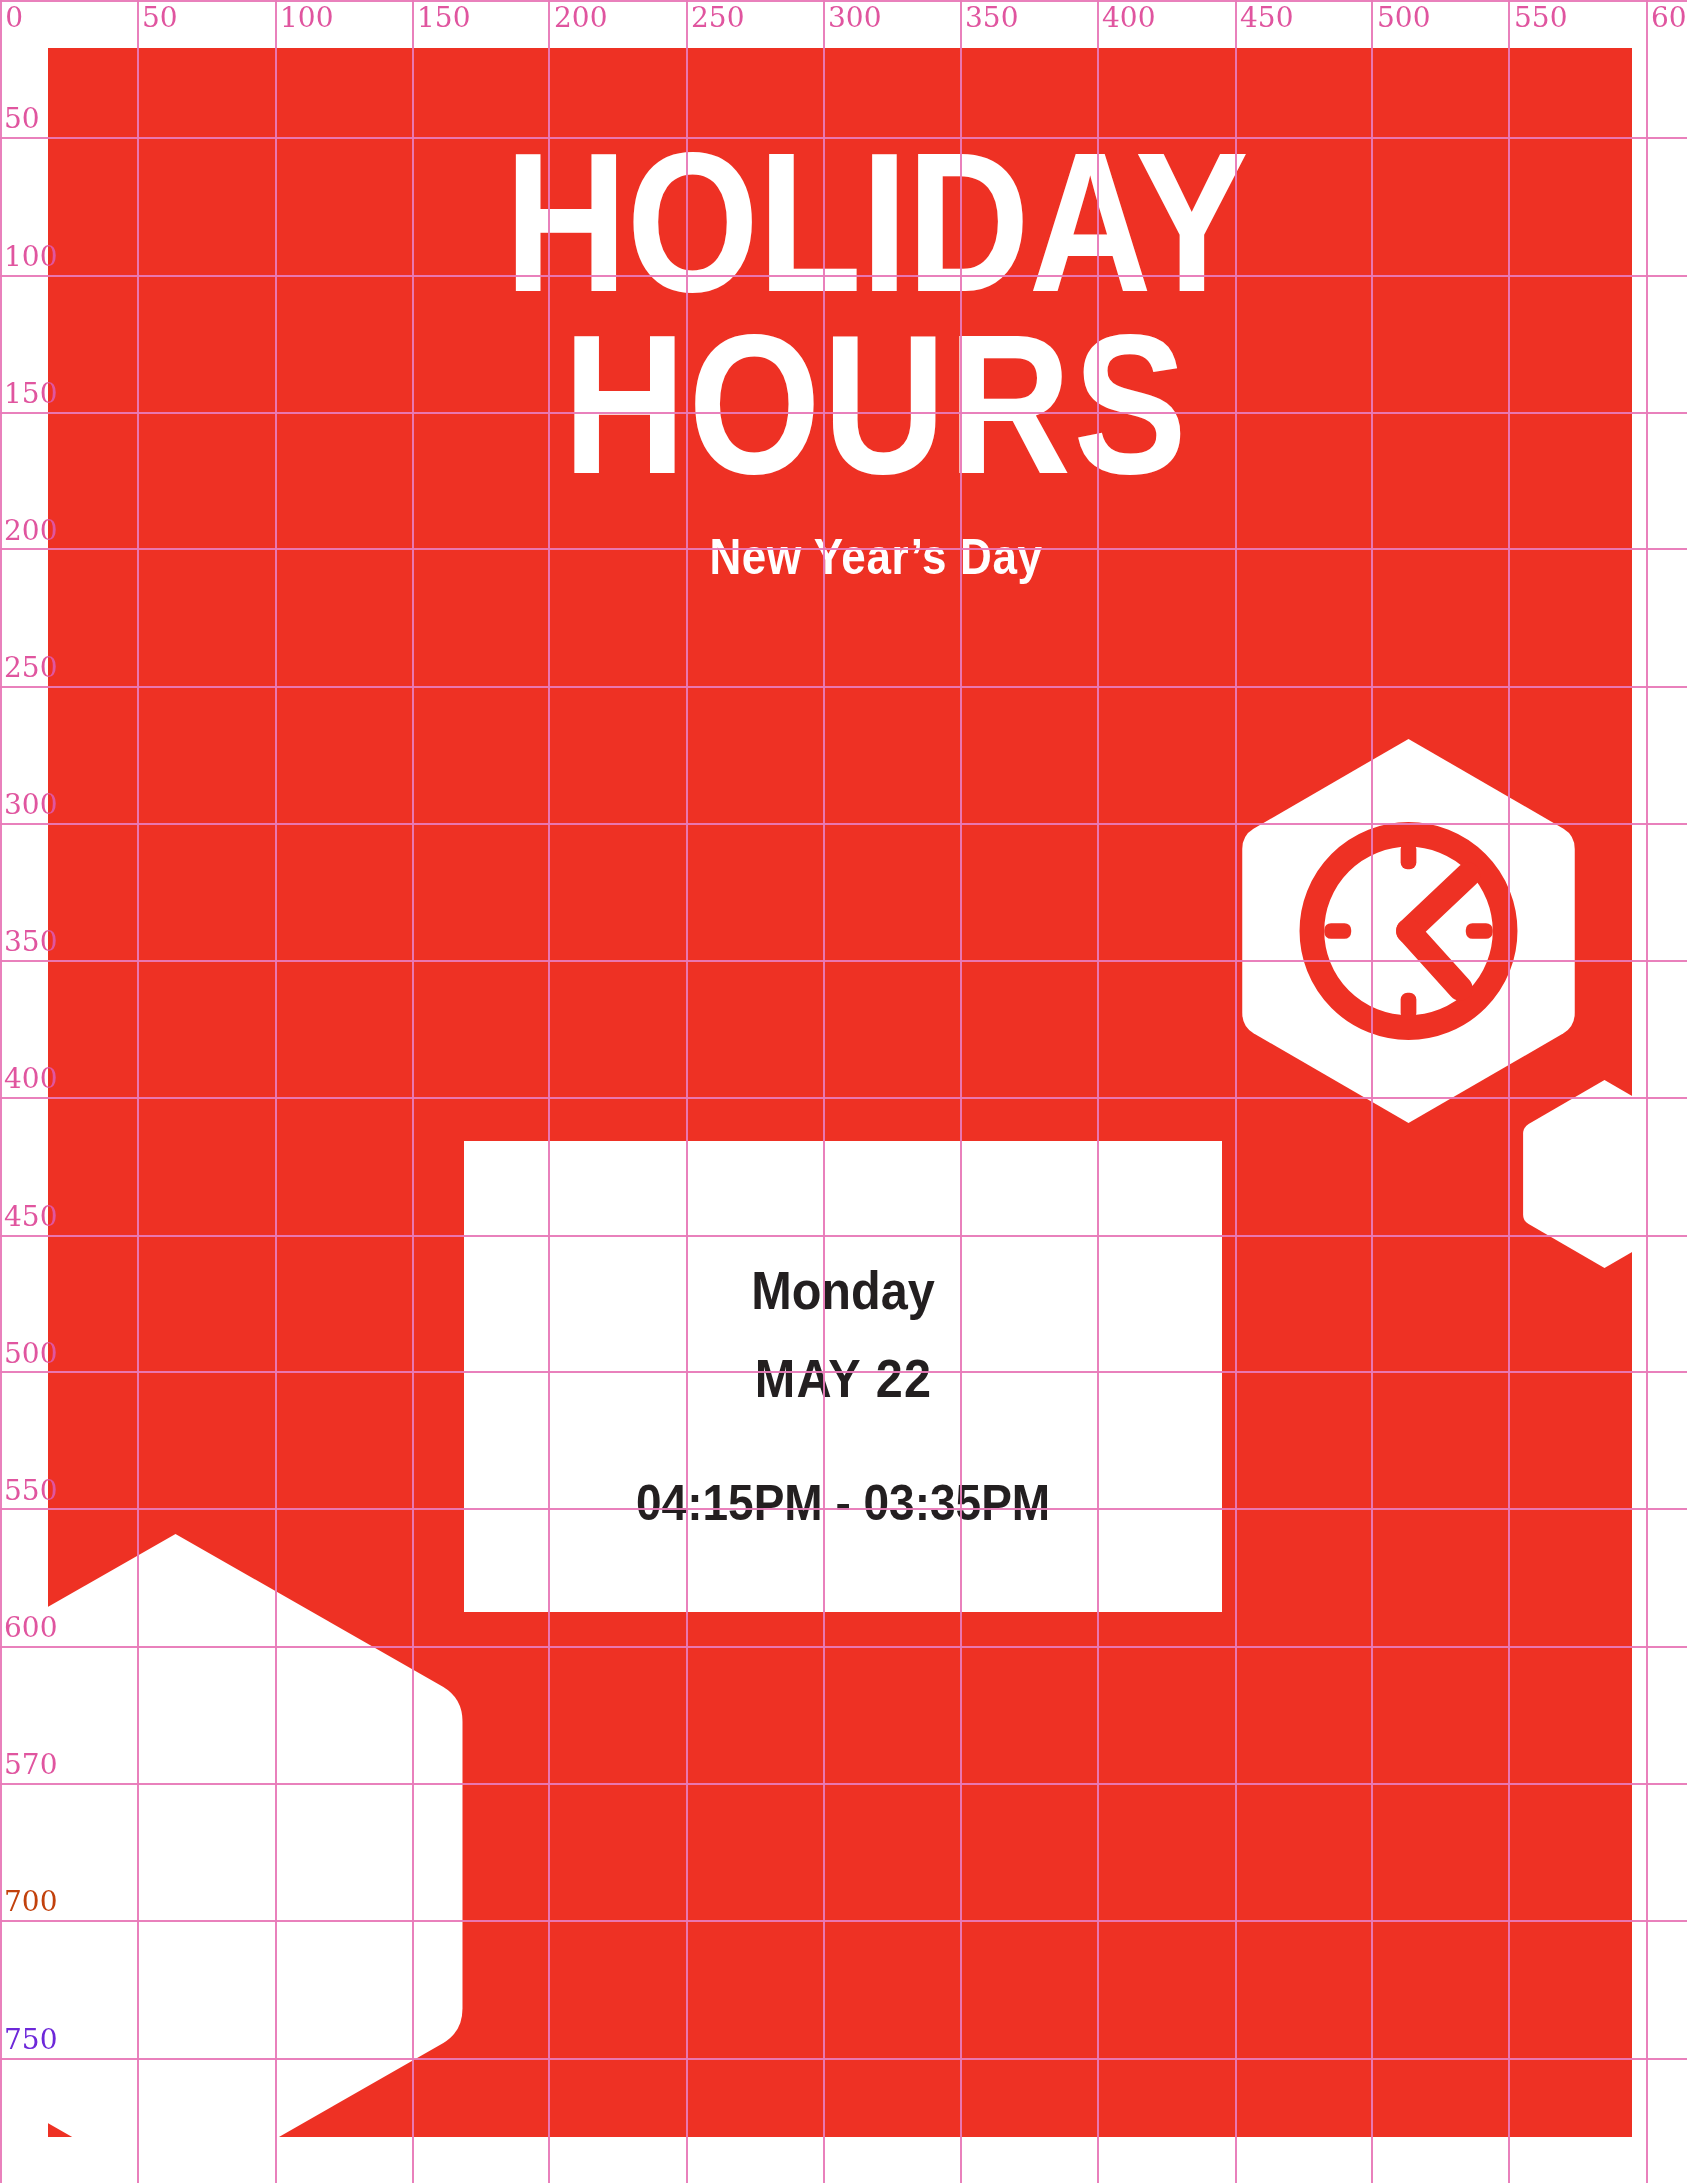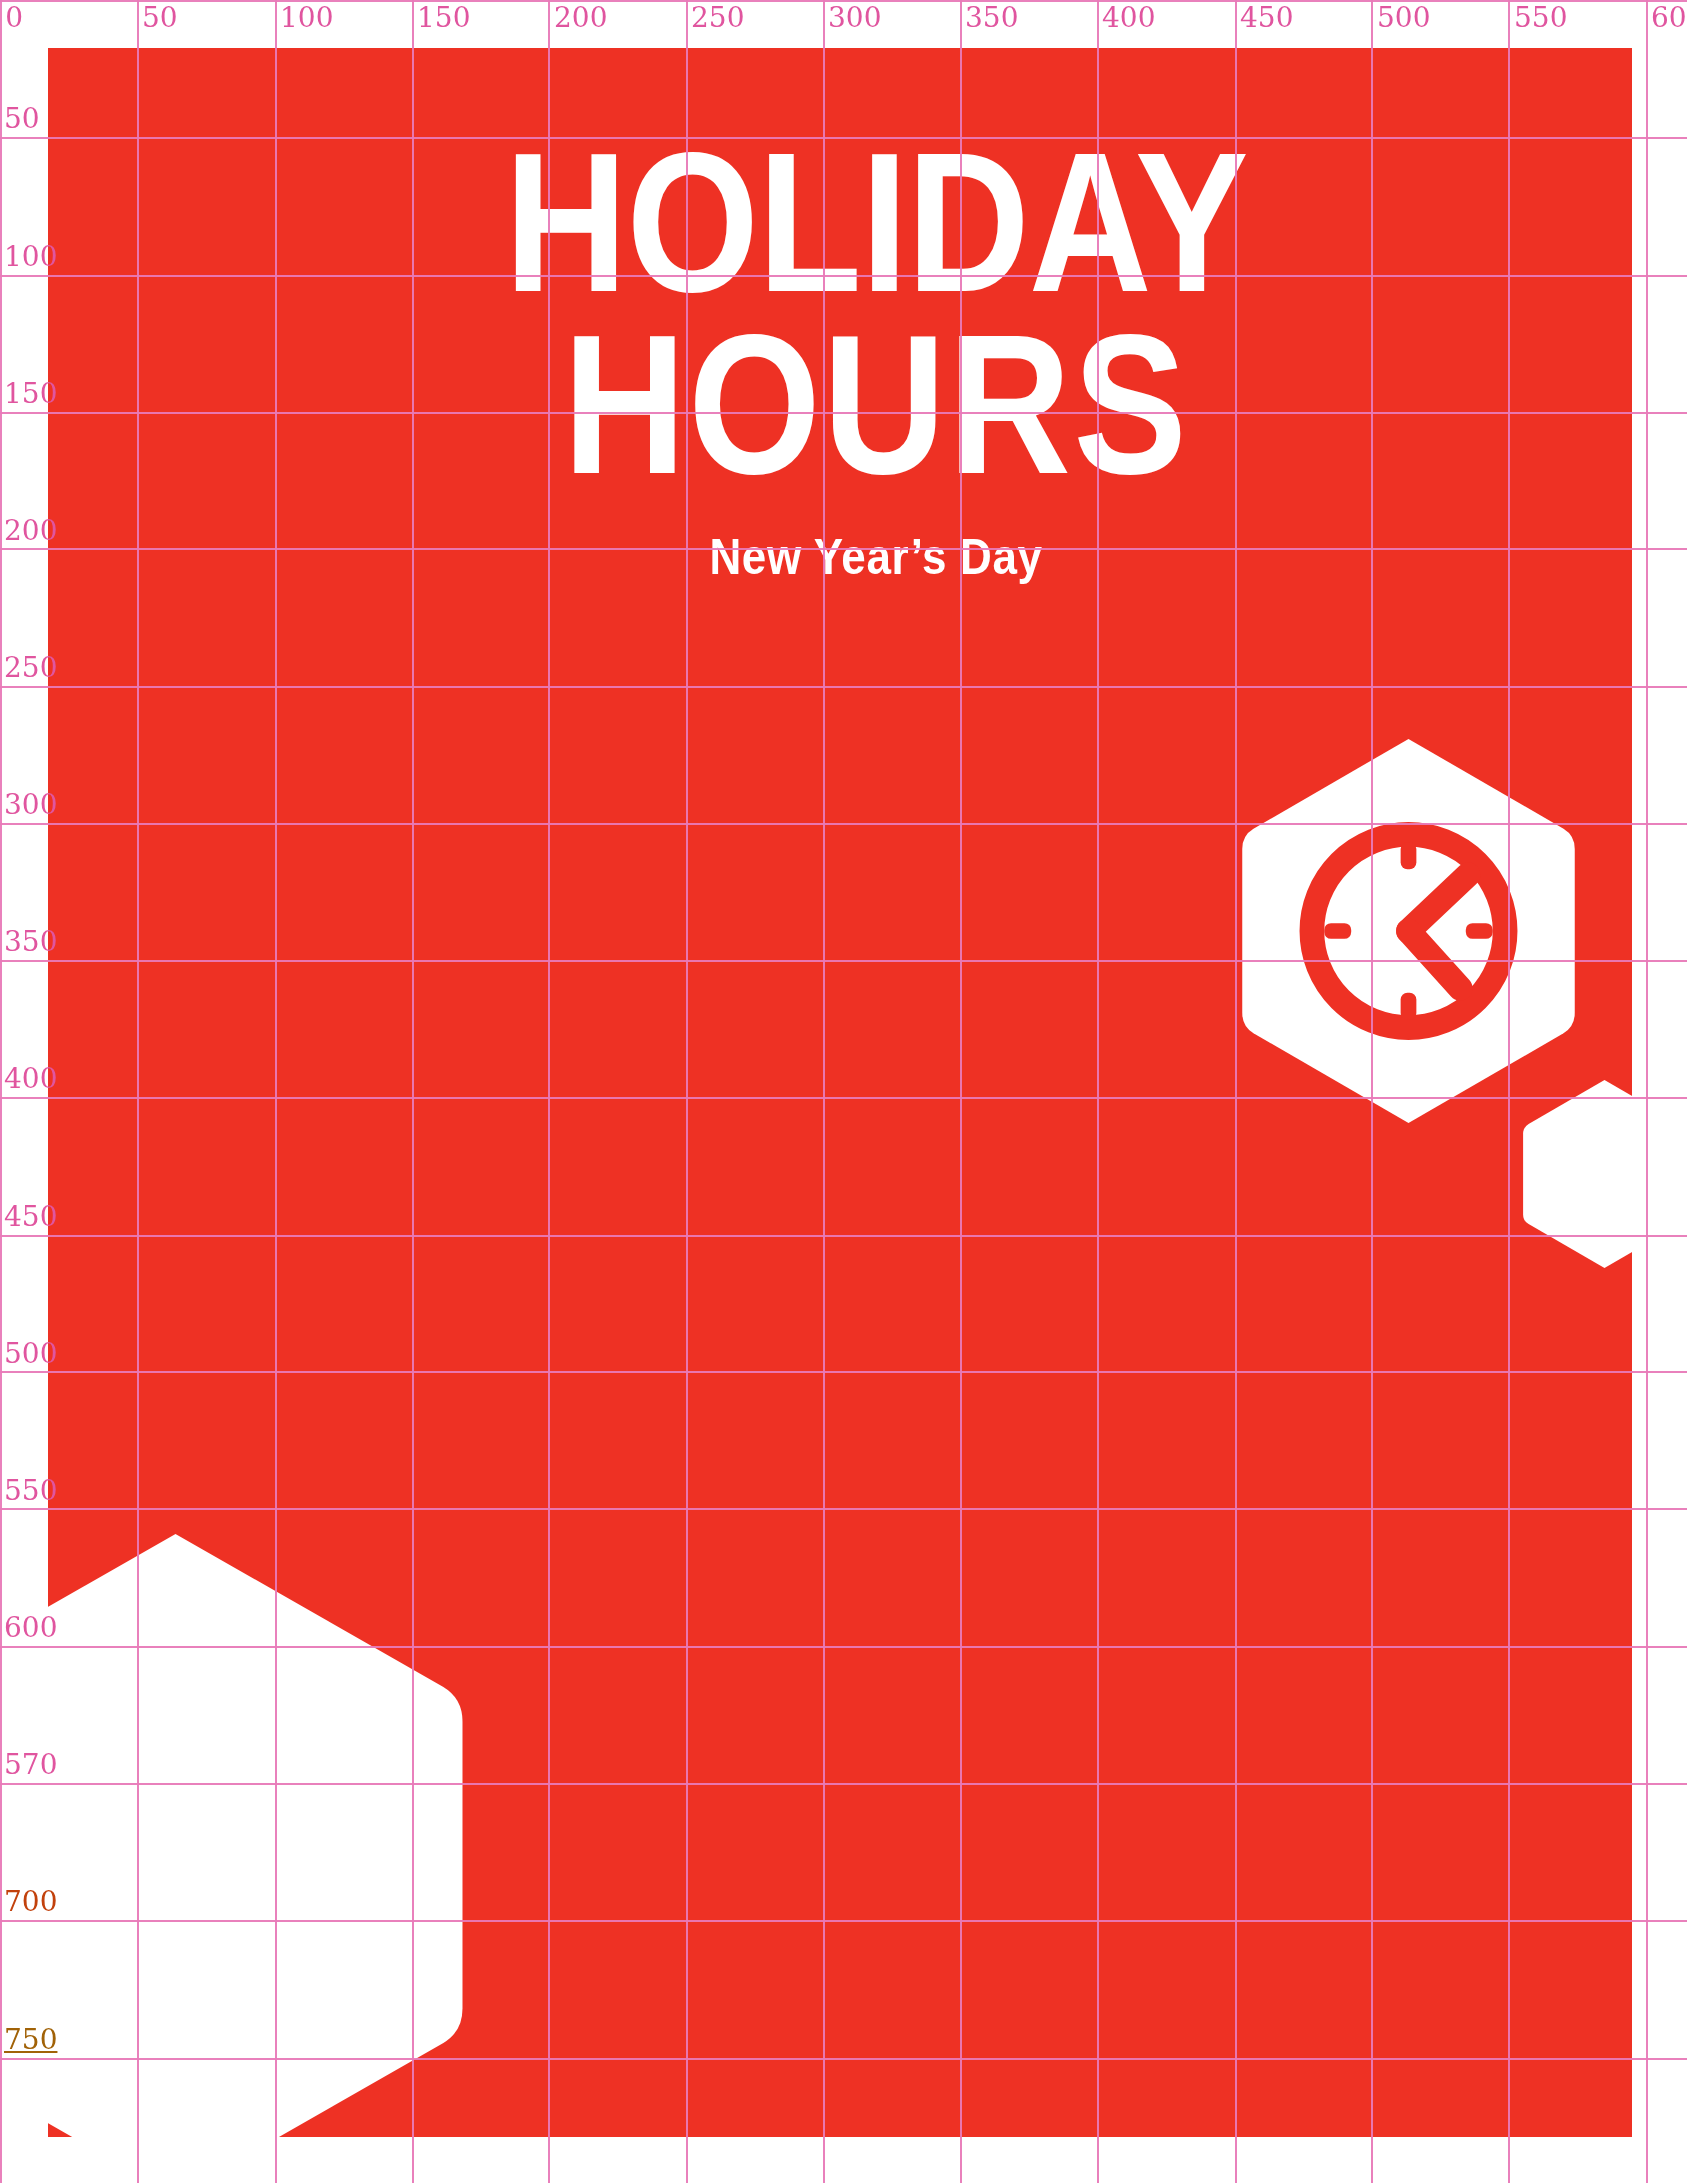--- a/index.html
+++ b/index.html
@@ -210,20 +210,25 @@
     <svg class="hex-small" viewBox="0 0 300 346">
       <path d="M150 2 L288 82 Q298 88 298 100 L298 246 Q298 258 288 264 L150 344 L12 264 Q2 258 2 246 L2 100 Q2 88 12 82 Z" fill="#ffffff"></path>
     </svg>
 
     <div class="headline-wrap">
       <div class="headline line1">HOLIDAY</div>
       <div class="headline line2">HOURS</div>
       <div class="subtitle">New Year’s Day</div>
     </div>
 
+    <div class="info-card">
+      <div class="card-day">Monday</div>
+      <div class="card-date">MAY 22</div>
+      <div class="card-time">04:15PM - 03:35PM</div>
+    </div>
 
   </div>
 
   <div id="ruler-overlay">
       <div class="gridline-v" style="left: 0px; background: rgb(232, 122, 184);"></div>
       <div class="tick-label x" style="left: 5.3px; top: 4px; color: rgb(224, 85, 159);">0</div>
       <div class="gridline-v" style="left: 137px; background: rgb(232, 122, 184);"></div>
       <div class="tick-label x" style="left: 142px; top: 4px; color: rgb(224, 85, 159);">50</div>
       <div class="gridline-v" style="left: 275px; background: rgb(232, 122, 184);"></div>
       <div class="tick-label x" style="left: 280px; top: 4px; color: rgb(224, 85, 159);">100</div>
@@ -270,17 +275,17 @@
       <div class="tick-label y" style="left: 4px; top: 1340px; color: rgb(224, 85, 159);">500</div>
       <div class="gridline-h" style="top: 1508px; background: rgb(232, 122, 184);"></div>
       <div class="tick-label y" style="left: 4px; top: 1477px; color: rgb(224, 85, 159);">550</div>
       <div class="gridline-h" style="top: 1646px; background: rgb(232, 122, 184);"></div>
       <div class="tick-label y" style="left: 4px; top: 1614px; color: rgb(224, 85, 159);">600</div>
       <div class="gridline-h" style="top: 1783px; background: rgb(232, 122, 184);"></div>
       <div class="tick-label y" style="left: 4px; top: 1751px; color: rgb(224, 85, 159);">570</div>
       <div class="gridline-h" style="top: 1920px; background: rgb(232, 122, 184);"></div>
       <div class="tick-label y" style="left: 4px; top: 1888px; color: #c2410c;">700</div>
       <div class="gridline-h" style="top: 2058px; background: rgb(232, 122, 184);"></div>
-      <div class="tick-label y" style="left: 4px; top: 2026px; color: #a16207; text-decoration: underline;">750</div>
+      <div class="tick-label y" style="left: 4px; top: 2026px; color: #6d28d9;">750</div>
     </div>
 
 </div>
 
 
 </body></html>

